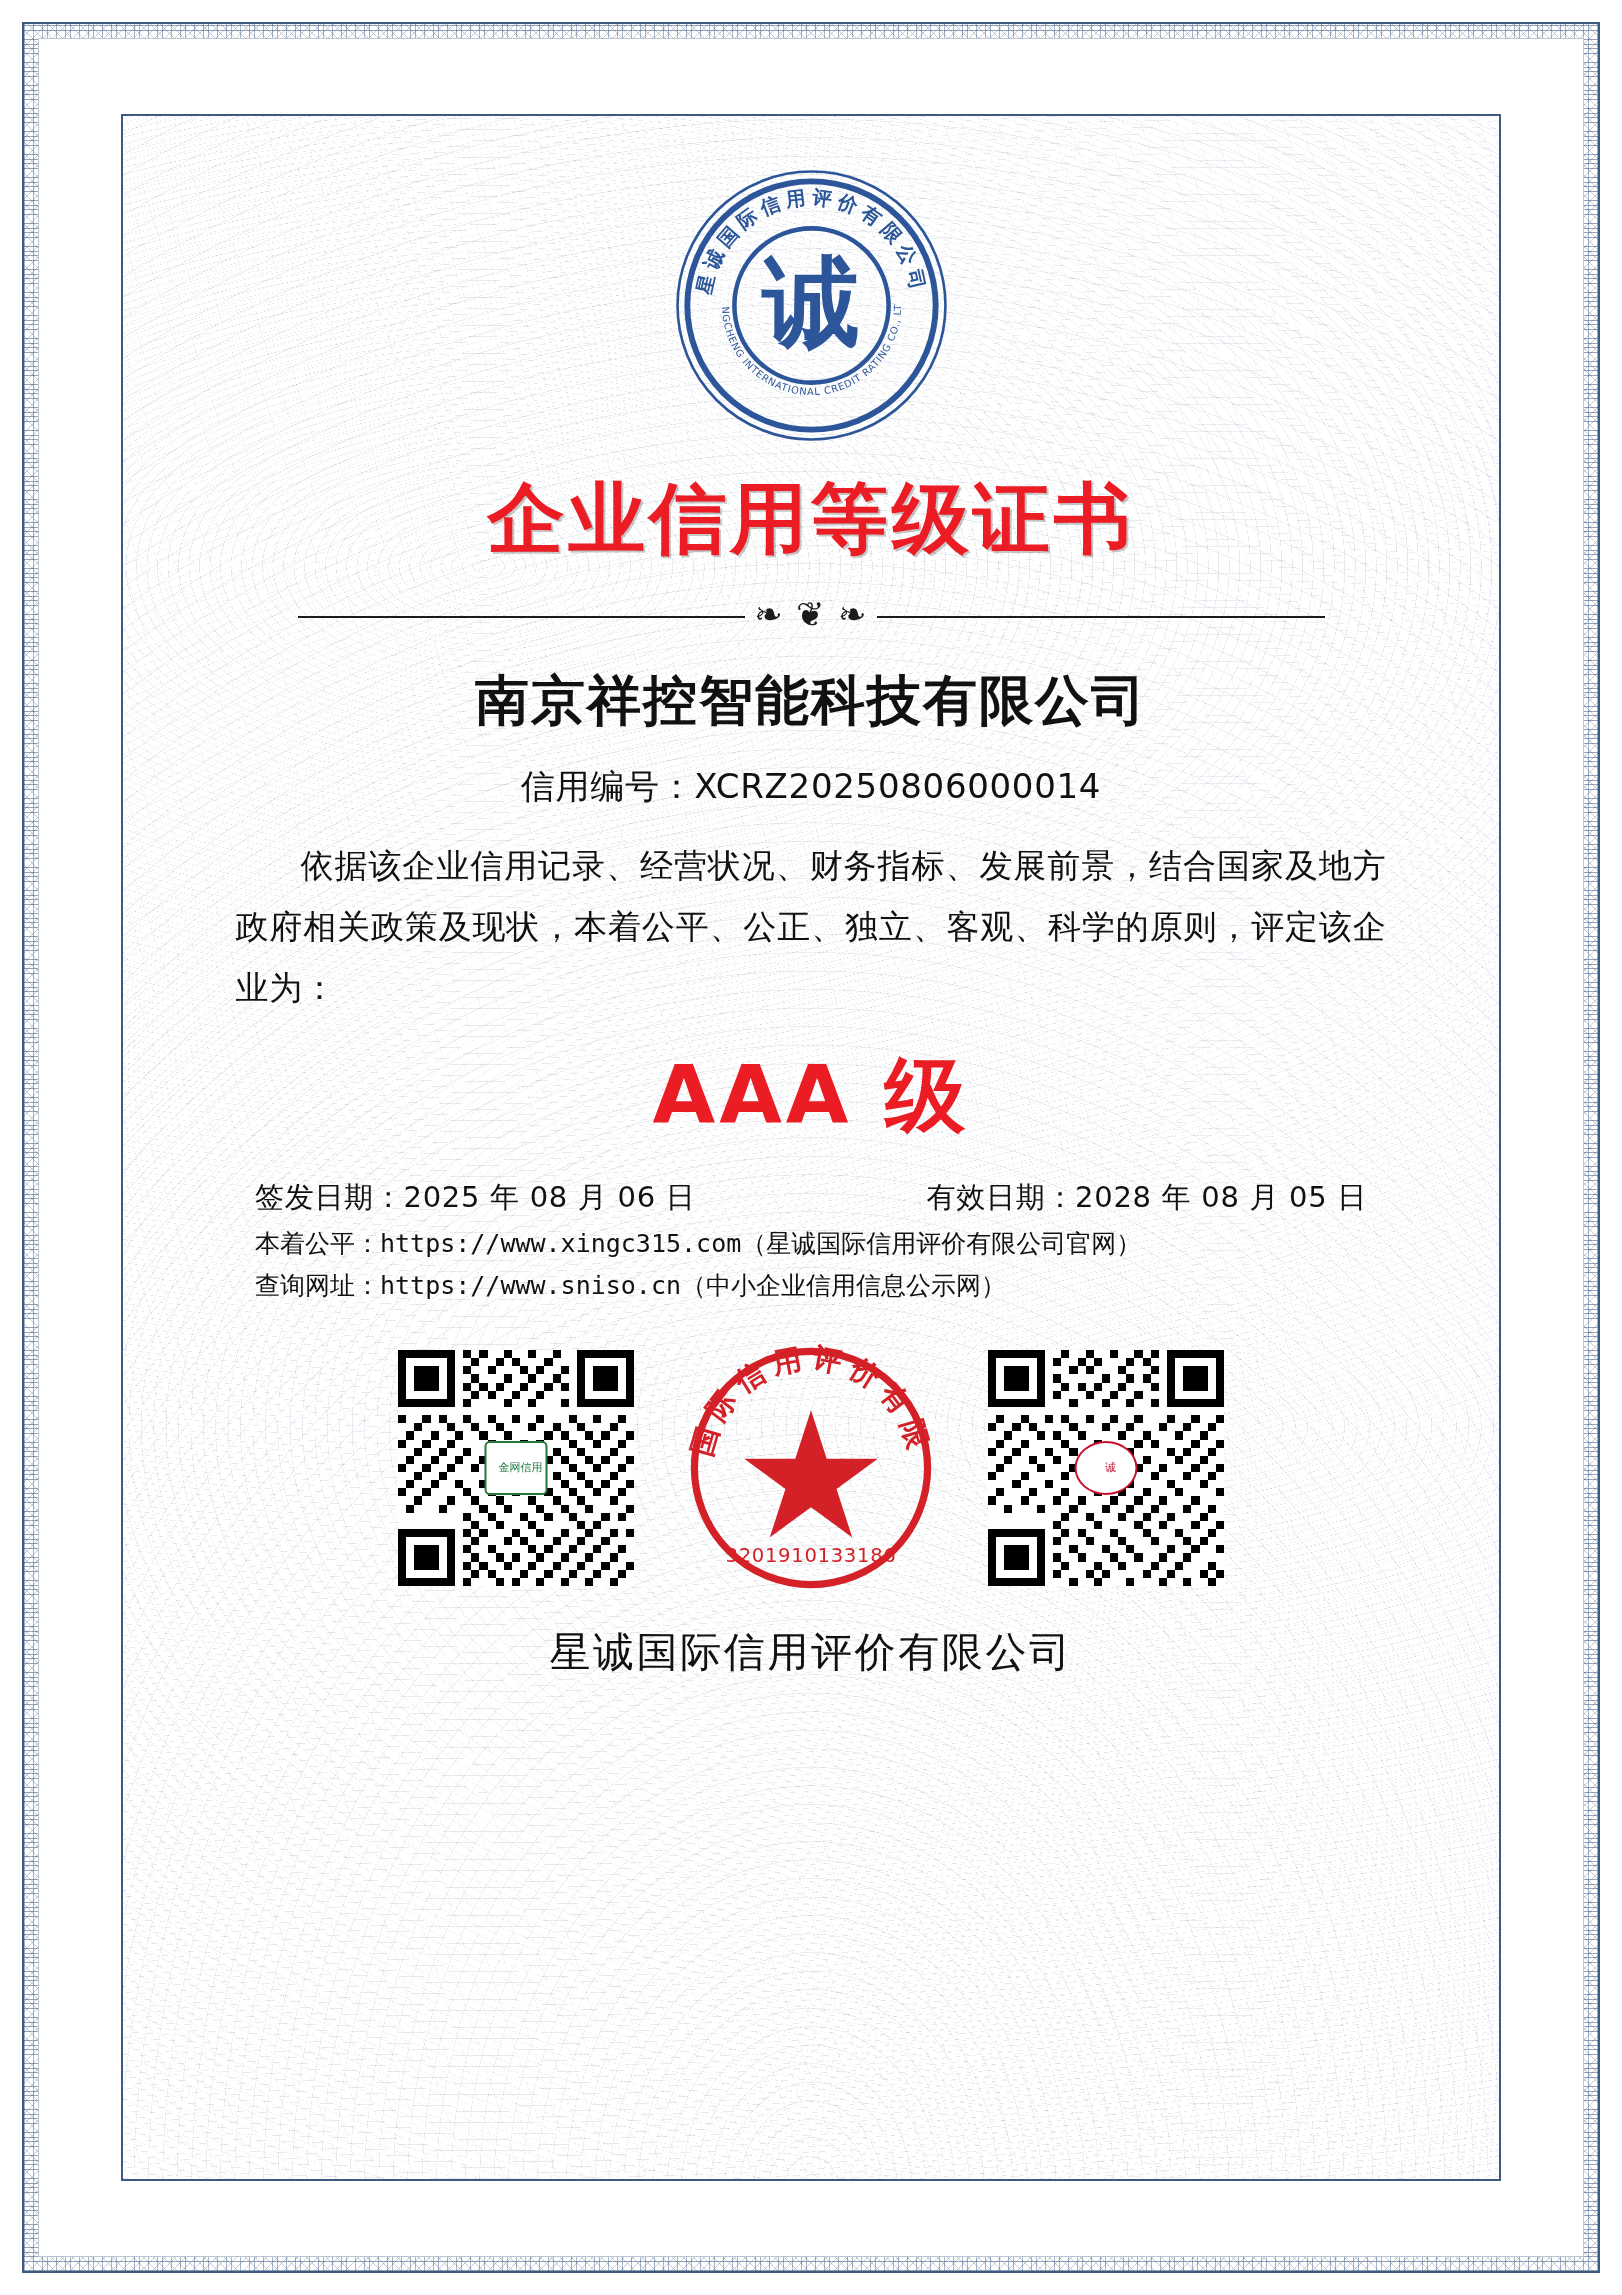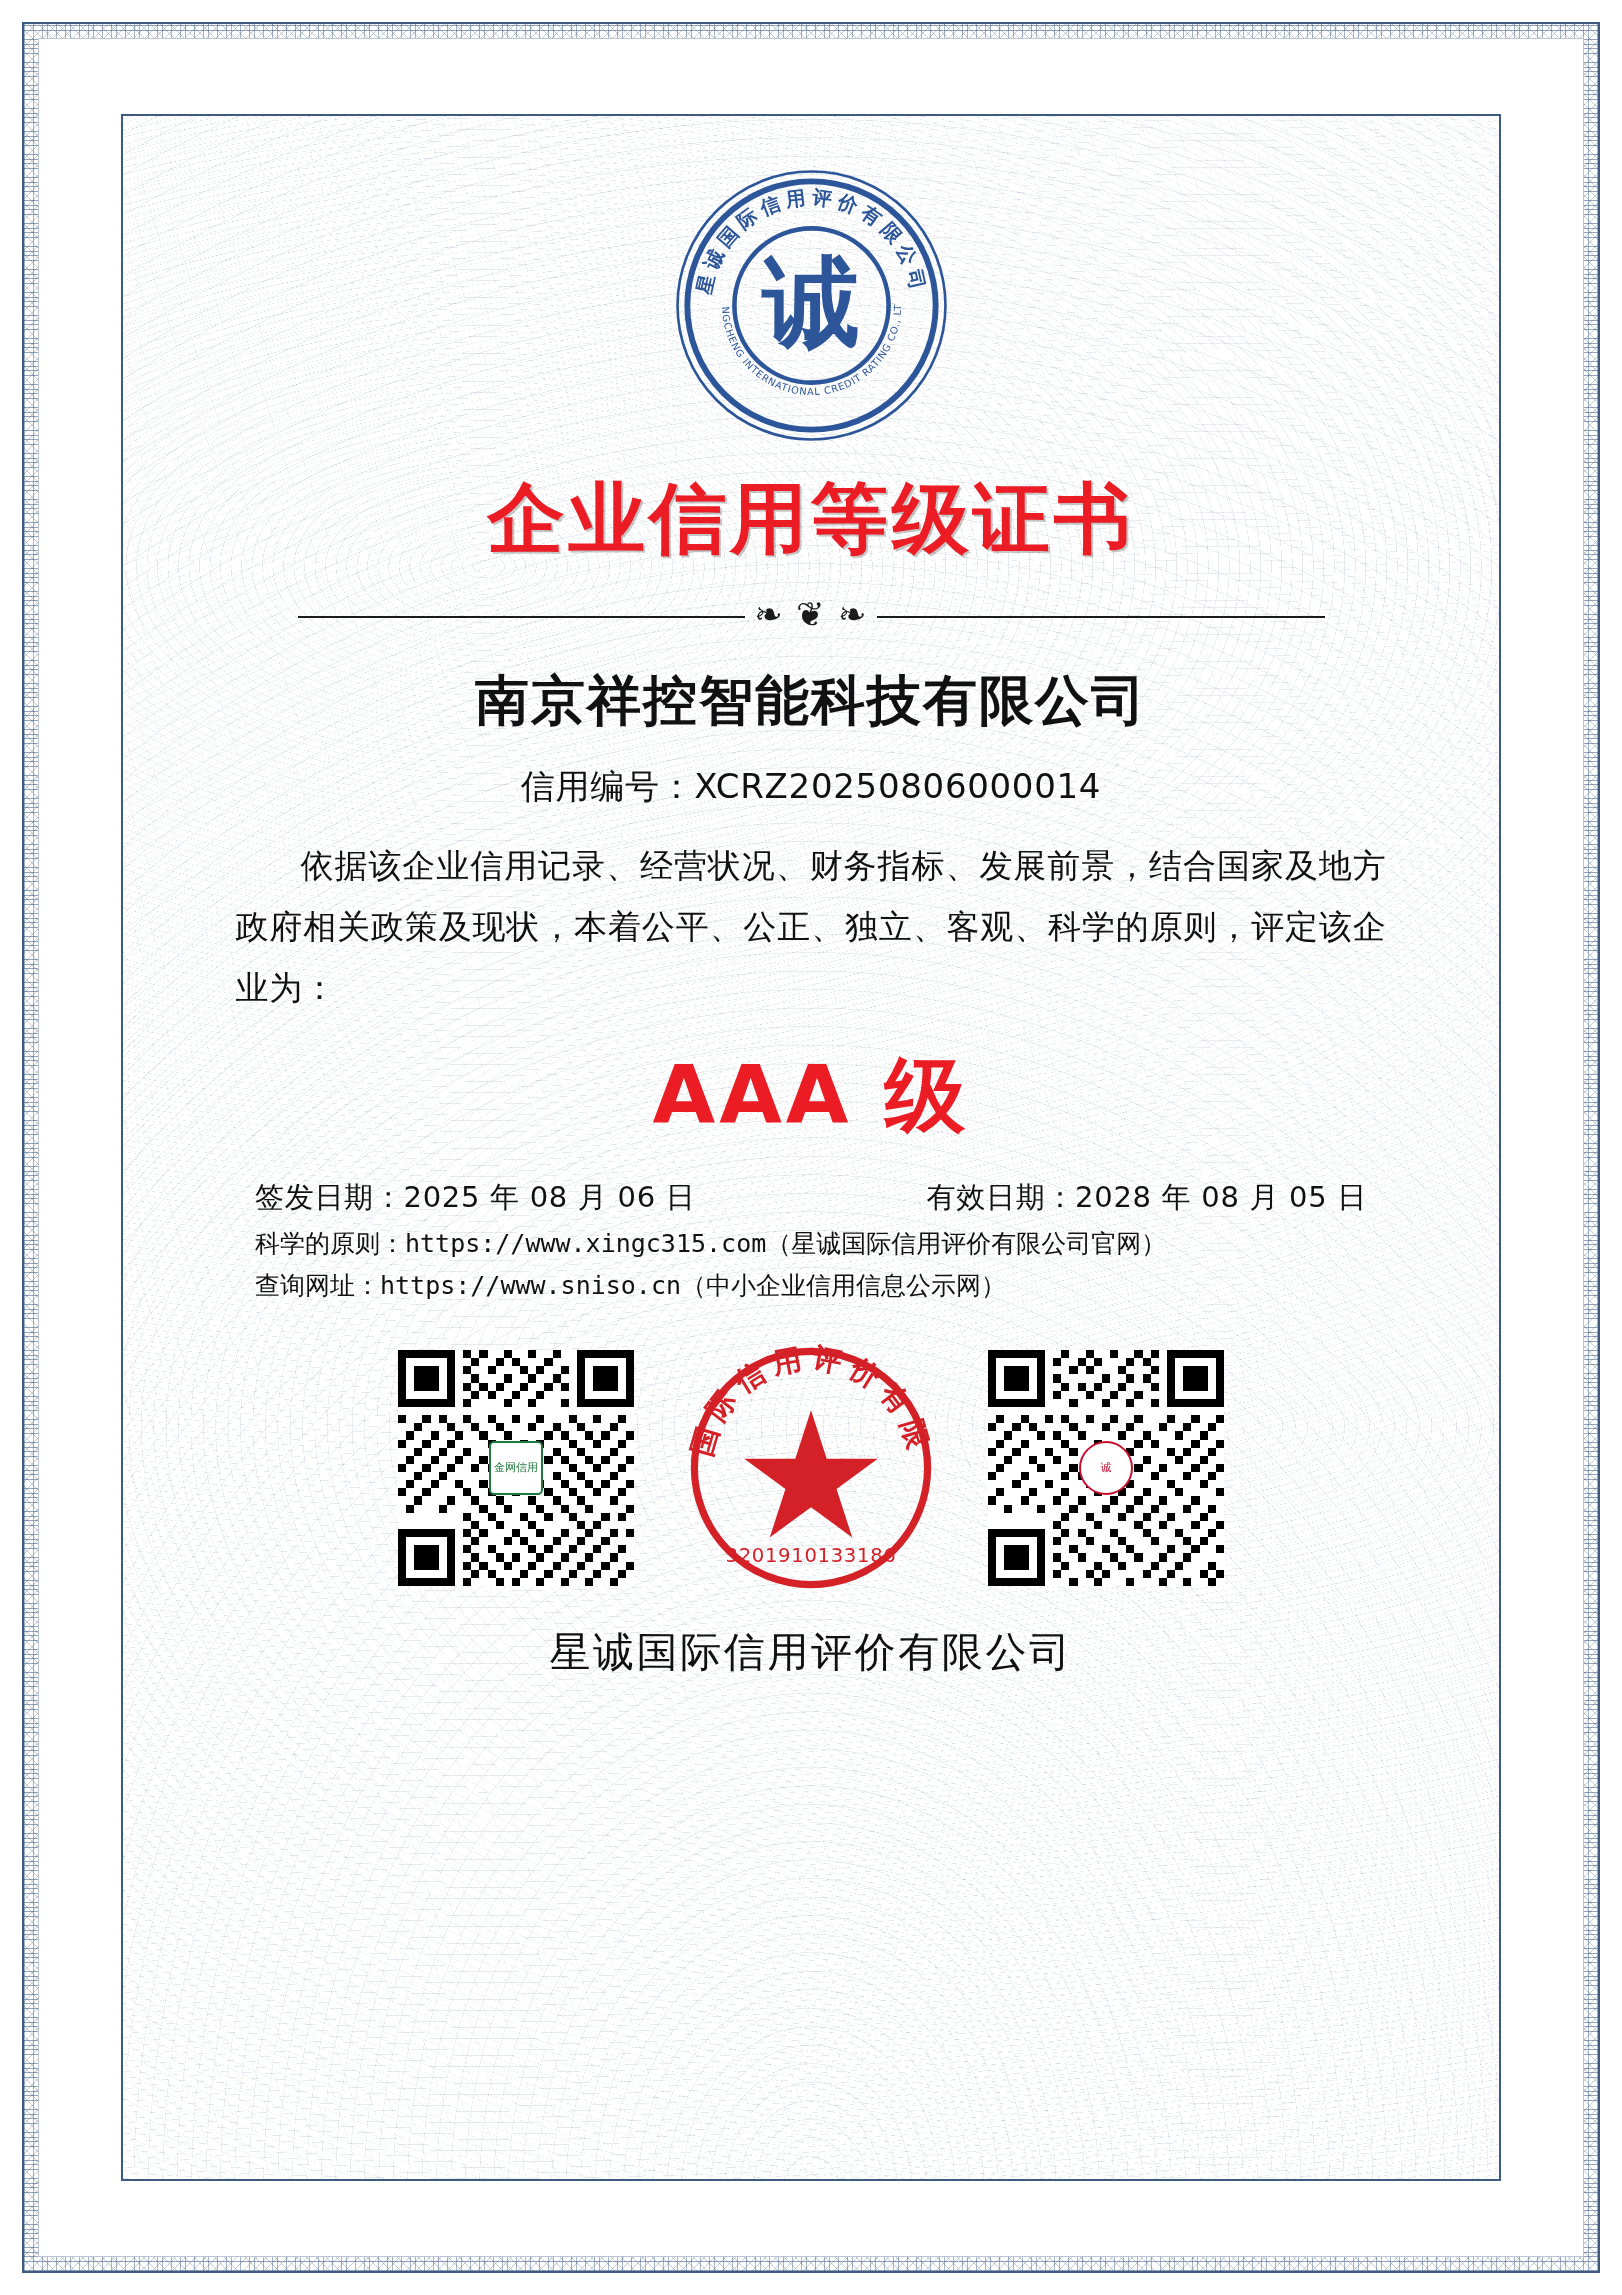--- a/index.html
+++ b/index.html
@@ -216,20 +216,21 @@
     top: 50%;
     transform: translate(-50%, -50%);
     border-radius: 5.2px;
     display: flex;
     align-items: center;
     justify-content: center;
     font-size: 11px;
     line-height: 1.05;
     text-align: center;
     font-family: "DejaVu Sans", sans-serif;
+    padding-left: 9px;
   }
   .qr-logo.green { background: #ffffff; color: #1d7a3c; border: 2px solid #1d7a3c; }
   .qr-logo.red { background: #ffffff; color: #c8102e; border: 2px solid #c8102e; border-radius: 50%; }
 
   .red-seal {
     width: 262px;
     height: 262px;
     position: relative;
   }
   .red-seal svg { width: 100%; height: 100%; display: block; }
@@ -288,21 +289,21 @@
 
       <div class="body-text">依据该企业信用记录、经营状况、财务指标、发展前景，结合国家及地方政府相关政策及现状，本着公平、公正、独立、客观、科学的原则，评定该企业为：</div>
 
       <div class="grade">AAA 级</div>
 
       <div class="meta-block">
         <div class="meta-dates">
           <span>签发日期：2025 年 08 月 06 日</span>
           <span>有效日期：2028 年 08 月 05 日</span>
         </div>
-        <div class="meta-url">科学的原则：https://www.xingc315.com（星诚国际信用评价有限公司官网）</div>
+        <div class="meta-url">本着公平：https://www.xingc315.com（星诚国际信用评价有限公司官网）</div>
         <div class="meta-url">查询网址：https://www.sniso.cn（中小企业信用信息公示网）</div>
       </div>
 
       <div class="stamp-row">
 
         <div class="qr">
           <svg viewBox="0 0 29 29" shape-rendering="crispEdges" xmlns="http://www.w3.org/2000/svg">
             <rect width="29" height="29" fill="#ffffff"></rect>
             <g fill="#000000">
               <rect x="0" y="0" width="7" height="1"></rect>

